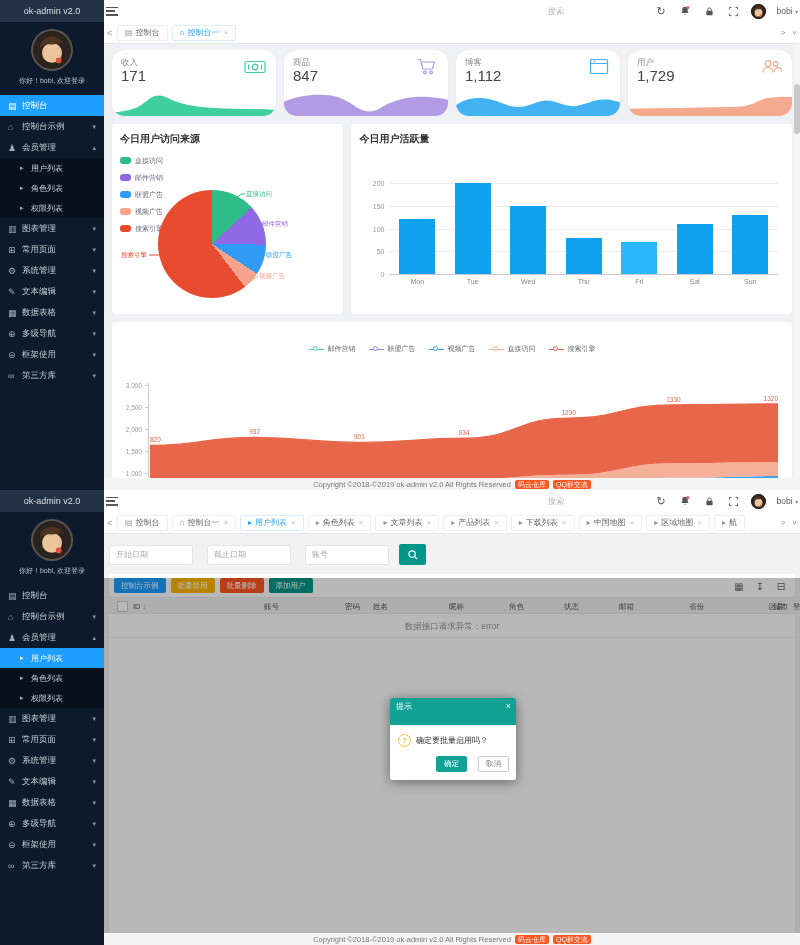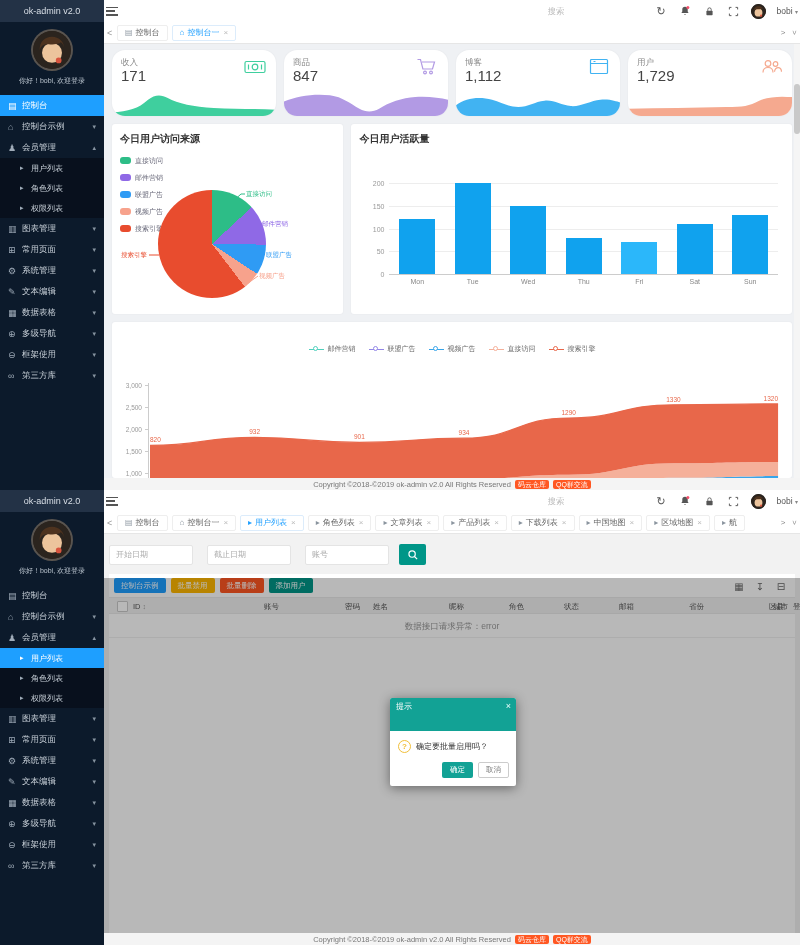--- a/index.html
+++ b/index.html
@@ -119,26 +119,26 @@
   .tb-tools { position:absolute; right:7px; top:5px; display:flex; gap:7px; }
   .tool { width:14px; height:14px; display:inline-flex; align-items:center; justify-content:center; font-size:10px; color:#666; cursor:pointer; }
   .tb-head { position:relative; height:17px; background:#f2f2f2; border-top:1px solid #e9e9e9; border-bottom:1px solid #e9e9e9; }
   .th-cb { position:absolute; left:8px; top:3px; width:11px; height:11px; background:#fff; border:1px solid #c9c9c9; border-radius:1px; cursor:pointer; }
   .th { position:absolute; top:0; line-height:17px; font-size:7.5px; color:#555; white-space:nowrap; }
   .th .sort { font-size:7px; color:#999; }
   .tb-empty { height:24px; line-height:24px; text-align:center; font-size:8.5px; color:#999; border-bottom:1px solid #f0f0f0; }
 
   .shade { position:absolute; top:44px; left:0; right:0; bottom:0; background:rgba(0,0,0,.28); z-index:5; }
   .modal { position:absolute; left:286px; top:164px; width:126px; background:#fff; border-radius:2px; box-shadow:0 2px 12px rgba(0,0,0,.45); z-index:6; overflow:hidden; }
-  .modal-head { height:33px; line-height:17px; color:#fff; font-size:8px; padding:0 6px; position:relative; }
+  .modal-head { height:27px; line-height:17px; color:#fff; font-size:8px; padding:0 6px; position:relative; }
   .modal-x { position:absolute; right:5px; top:0; font-size:9px; color:#eafffd; cursor:pointer; }
   .modal-body { padding:9px 8px 5px; display:flex; align-items:center; gap:5px; }
   .qmark { width:13px; height:13px; border:1px solid #f1bf3a; border-radius:50%; color:#f1bf3a; font-size:8px; font-weight:bold; display:inline-flex; align-items:center; justify-content:center; flex:none; }
   .modal-msg { font-size:8px; color:#333; }
-  .modal-btns { padding:4px 7px 8px; display:flex; justify-content:flex-end; gap:5px; }
+  .modal-btns { padding:4px 7px 8px; display:flex; justify-content:flex-end; gap:11px; }
   .mbtn { font-size:7.5px; padding:2px 7px; border-radius:2px; cursor:pointer; border:1px solid transparent; }
   .mbtn.ok { color:#fff; }
   .mbtn.cancel { background:#fff; border-color:#ccc; color:#777; }
 </style>
 </head>
 <body>
 
 <div id="stage">
 
   <div class="screen" id="s1">

